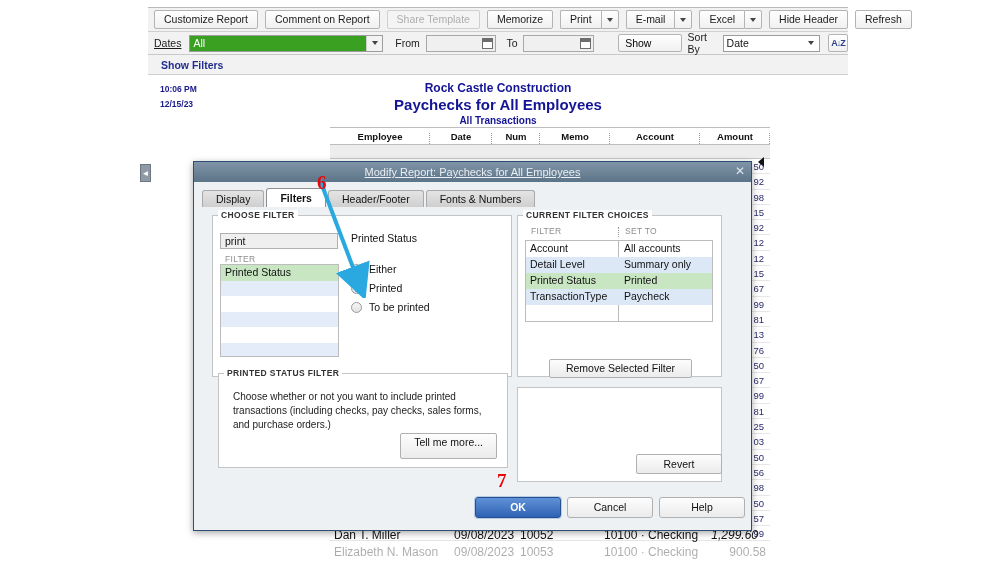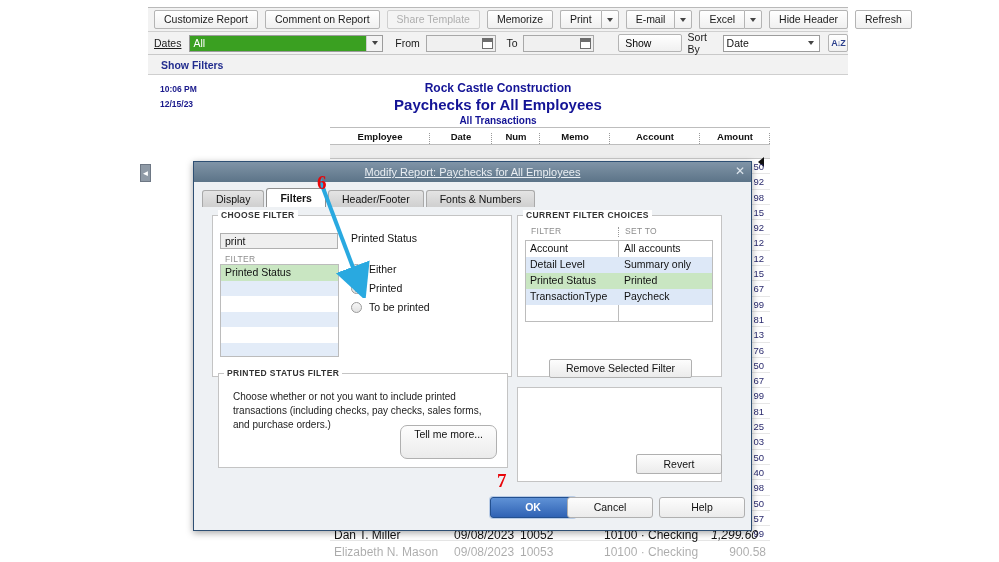--- a/index.html
+++ b/index.html
@@ -181,22 +181,22 @@
     background: linear-gradient(#f6f6f6,#e2e2e2); margin-right: 7px; position: relative;
   }
   .radio.on:after {
     content: ""; position: absolute; left: 3px; top: 3px; width: 5px; height: 5px;
     border-radius: 50%; background: #4a4a4a;
   }
 
   .descpanel { position: absolute; left: 24px; top: 211px; width: 290px; height: 95px; }
   .desctext { position: absolute; left: 14px; top: 16px; width: 262px; font-size: 10px; color: #222; line-height: 14px; }
   .tellme {
-    position: absolute; right: 10px; bottom: 8px; height: 34px; padding: 0 13px;
-    border: 1px solid #b0b0b0; border-radius: 7px;
+    position: absolute; right: 10px; bottom: 8px; height: 26px; padding: 0 13px;
+    border: 1px solid #b0b0b0; border-radius: 2px;
     background: linear-gradient(#fdfdfd,#ebebeb); font-size: 10.5px; line-height: 16px; color:#111;
   }
 
   .cfc-panel { position: absolute; left: 323px; top: 53px; width: 205px; height: 162px; background:#fff; border:1px solid #c4c4c4; }
   .cfc-table { position: absolute; left: 331px; top: 78px; width: 188px; border: 1px solid #bcbcbc; background: #fff; }
   .cfc-hdr { position: absolute; left: 333px; top: 64px; width: 186px; height: 13px; font-size: 8.5px; color: #8d8d8d; letter-spacing:.3px; }
   .cfc-hdr .c1 { position: absolute; left: 4px; }
   .cfc-hdr .c2 { position: absolute; left: 98px; }
   .cfc-hdr .dots { position: absolute; left: 91px; top: 1px; height: 10px; border-right: 1px dotted #9a9a9a; }
   .cfc-row { height: 16px; font-size: 10.5px; color: #111; position: relative; }
@@ -222,21 +222,20 @@
   .bbtn {
     position: absolute; top: 11px; height: 21px; width: 86px;
     border: 1px solid #b0b0b0; border-radius: 3px;
     background: linear-gradient(#fdfdfd,#ebebeb);
     font-size: 10.5px; line-height: 19px; text-align: center; color: #111;
   }
   .bbtn.primary {
     background: linear-gradient(#5f92d6,#2f62b4); border: 1px solid #23508f;
     color: #fff; font-weight: bold;
     box-shadow: 0 0 0 1px #b9cce6;
-    margin-left: 15px;
   }
 
   
   .anno-num { position: absolute; color: #e8060a; font-weight: bold; font-size: 19px;
     font-family: "Liberation Serif", serif; }
   .arrow-svg { position: absolute; left: 300px; top: 168px; }
 </style>
 </head>
 <body>
 
@@ -378,21 +377,21 @@
           <div class="drow">
             <span class="amt">25</span>
           </div>
           <div class="drow">
             <span class="amt">03</span>
           </div>
           <div class="drow">
             <span class="amt">50</span>
           </div>
           <div class="drow">
-            <span class="amt">40</span>
+            <span class="amt">56</span>
           </div>
           <div class="drow">
             <span class="amt">98</span>
           </div>
           <div class="drow">
             <span class="amt">50</span>
           </div>
           <div class="drow">
             <span class="amt">57</span>
           </div>

